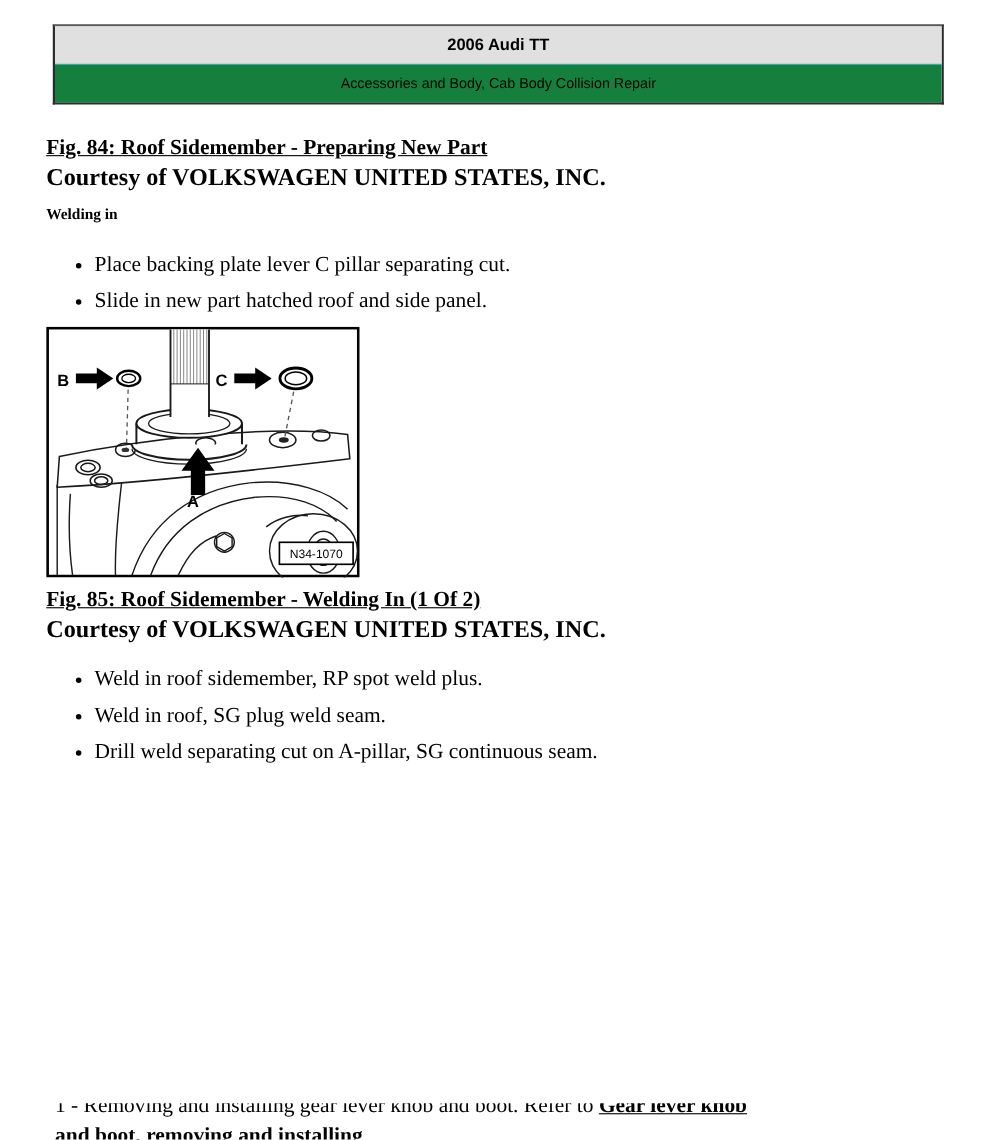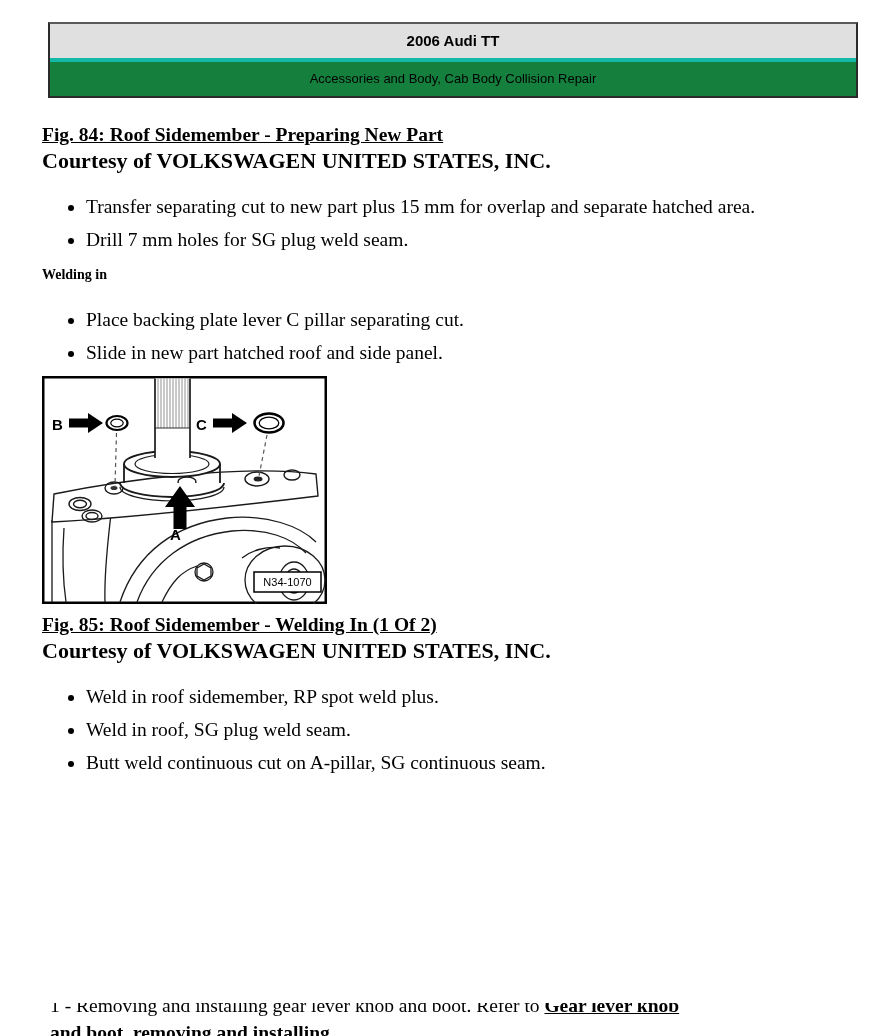--- a/index.html
+++ b/index.html
@@ -9,21 +9,21 @@
     background: #ffffff; color: #000000;
     font-family: "Liberation Serif", serif;
   }
 
   
   .header-box {
     position: absolute; left: 48px; top: 22px; width: 806px;
     border: 2px solid #2b2b2b; border-top-color: #5a5a5a;
   }
   .header-row1 {
-    background: #e0e0e0; border-bottom: 4px solid #14b8a6;
+    background: #e0e0e0; border-bottom: 1px solid #14b8a6;
     text-align: center; padding: 8px 0 9px;
     font-family: "Liberation Sans", sans-serif;
     font-weight: bold; font-size: 15px;
   }
   .header-row2 {
     background: #15803d; text-align: center; padding: 9px 0 10px;
     font-family: "Liberation Sans", sans-serif; font-size: 13px;
   }
 
   
@@ -63,24 +63,20 @@
 
 <div class="content">
 
   <div>
     <div class="fig-caption">
       <span class="underlined">Fig. 84: Roof Sidemember - Preparing New Part</span>
     </div>
     <div class="courtesy">Courtesy of VOLKSWAGEN UNITED STATES, INC.</div>
   </div>
 
-  <ul class="bullets">
-    <li>Transfer separating cut to new part plus 15 mm for overlap and separate hatched area.</li>
-    <li>Drill 7 mm holes for SG plug weld seam.</li>
-  </ul>
 
   <div class="subheading">Welding in</div>
 
   <ul class="bullets" style="margin-top:24px">
     <li>Place backing plate lever C pillar separating cut.</li>
     <li>Slide in new part hatched roof and side panel.</li>
   </ul>
 
   <div class="figure">
     <svg viewBox="0 0 285 228" width="285" height="228">
@@ -178,21 +174,21 @@
   <div class="fig85-caption">
     <div class="fig-caption" style="margin-top:0">
       <span class="underlined">Fig. 85: Roof Sidemember - Welding In (1 Of 2)</span>
     </div>
     <div class="courtesy">Courtesy of VOLKSWAGEN UNITED STATES, INC.</div>
   </div>
 
   <ul class="bullets">
     <li>Weld in roof sidemember, RP spot weld plus.</li>
     <li>Weld in roof, SG plug weld seam.</li>
-    <li>Butt weld continuous cut on A-pillar, SG continuous seam.</li>
+    <li>Drill weld separating cut on A-pillar, SG continuous seam.</li>
   </ul>
 
 </div>
 
 <div class="footer-clip">
   <p><span>1 - Removing and installing gear lever knob and boot. Refer to</span>
     <a class="footer-link"><span>Gear lever knob</span><br><span>and boot, removing and installing</span></a></p>
 </div>
 
 </body></html>

